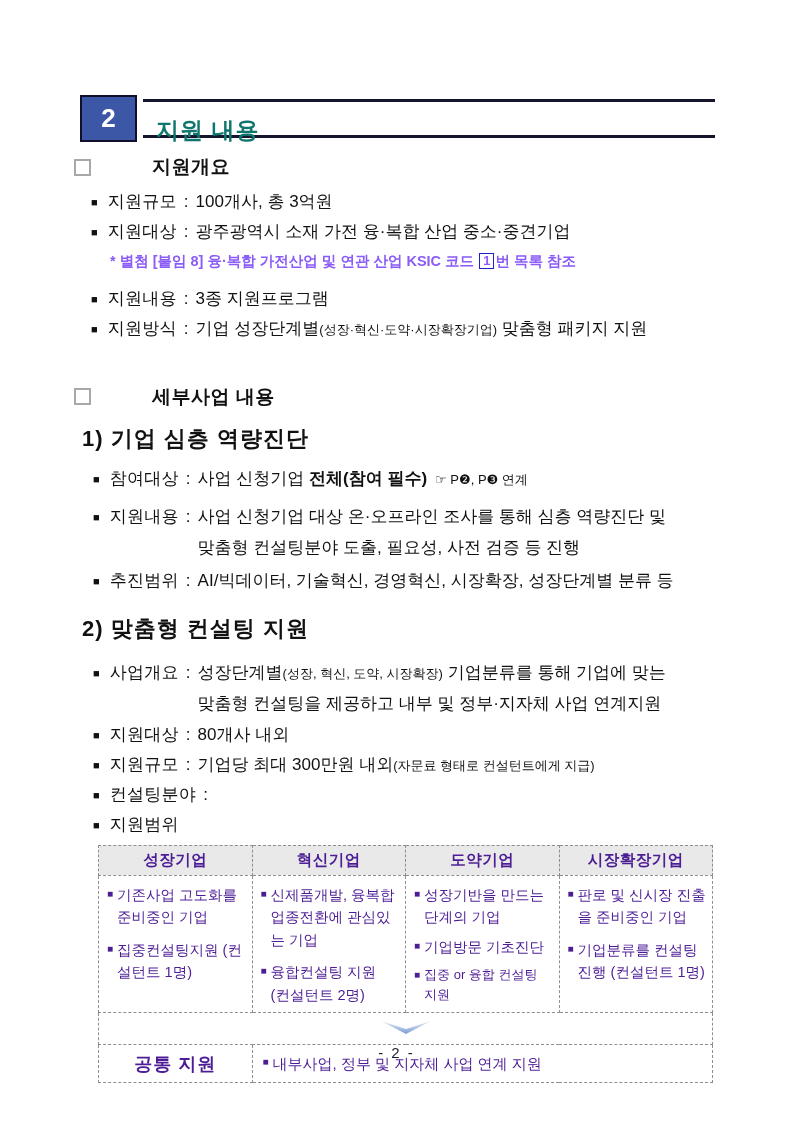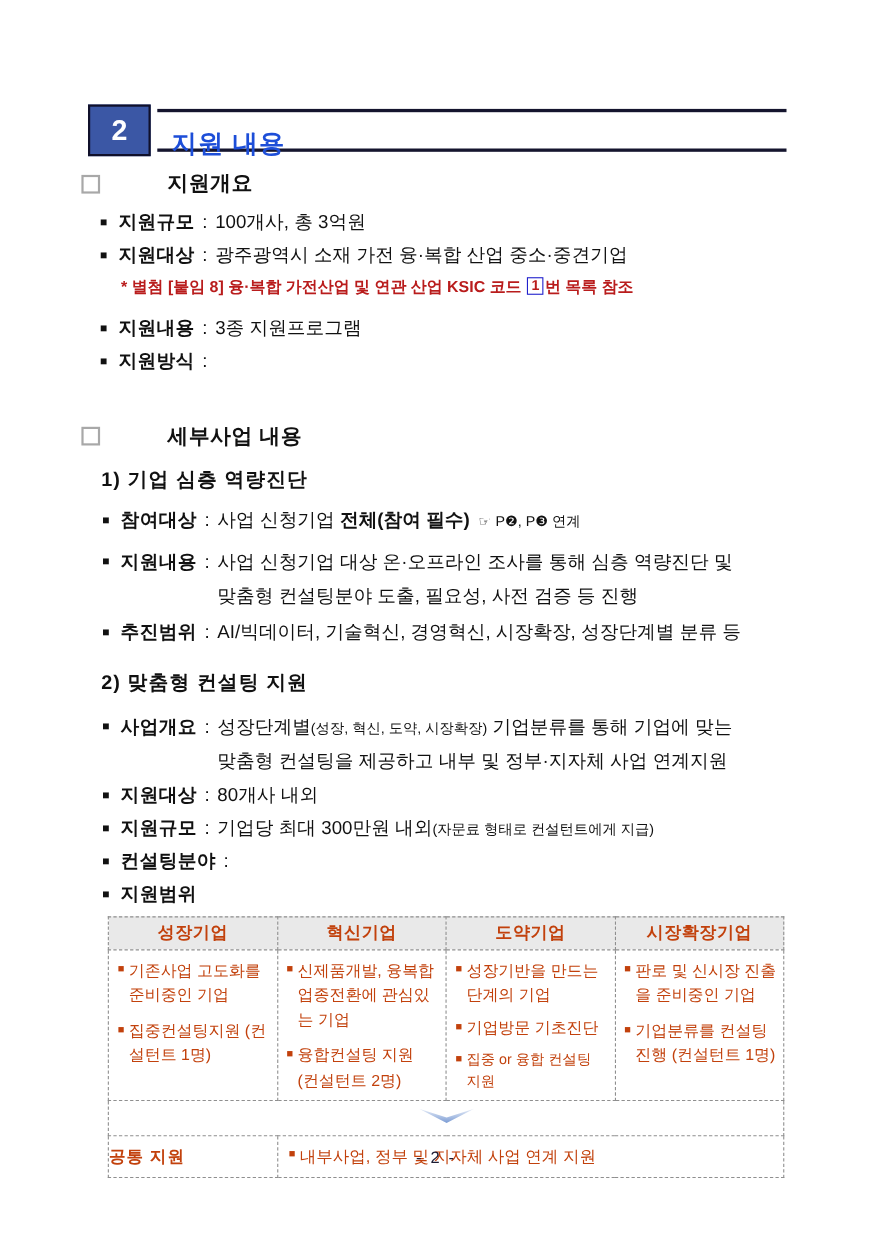--- a/index.html
+++ b/index.html
@@ -14,74 +14,74 @@
   
   .header-band { display:flex; align-items:stretch; height:47px; }
   .header-num {
     width:57px; background:#3b57a5; border:2px solid #10102a; color:#fff;
     font-size:26px; font-weight:bold; display:flex; align-items:center; justify-content:center;
   }
   .header-title-wrap {
     flex:1; margin:4px 0 4px 6px; border-top:3px solid #15152e; border-bottom:3px solid #15152e;
     display:flex; align-items:center; padding-left:13px;
   }
-  .header-title { font-size:23px; font-weight:bold; letter-spacing:1px; color:#1d4ed8;margin-top:24px; }
+  .header-title { font-size:23px; font-weight:bold; letter-spacing:1px; color:#0f766e;margin-top:24px; }
 
   
   .section-title { display:flex; align-items:center; margin:12px 0 0 -6px;gap:48px; }
   .checkbox { width:17px; height:17px; border:2px solid #a8a8a8; margin-right:13px; flex:0 0 auto; }
   .section-title-text { font-size:19px; font-weight:bold; letter-spacing:0.5px; }
   .section-title.gap2 { margin-top:44px; }
 
   
   .bullet-line { display:flex; margin:8px 0 0 11px; font-size:17px; line-height:1.3; }
   .bullet-line.first { margin-top:11px; }
   .bullet-line.sub { margin-left:13px; }
   .bm { font-size:11px; line-height:1; padding-top:6px; margin-right:10px; flex:0 0 auto; }
-  .bl { font-weight:bold; white-space:nowrap; letter-spacing:0.3px; }
+  .bl { font-weight:normal; white-space:nowrap; letter-spacing:0.3px; }
   .sep { margin:0 7px; }
   .bc { flex:1; }
   .bc .cont-line2 { margin-top:9px; }
   .small-paren { font-size:13px; }
   .bold-part { font-weight:bold; }
   .ref-note { font-size:13px; margin-left:8px; white-space:nowrap; }
 
   
-  .note-line { margin:9px 0 8px 30px; font-size:14.5px; font-weight:bold; color:#b91c1c; line-height:1.35; }
+  .note-line { margin:9px 0 8px 30px; font-size:14.5px; font-weight:bold; color:#8b5cf6; line-height:1.35; }
   .boxed-num {
     display:inline-block; border:1.5px solid #2121cc; padding:0 3px; line-height:1.1;
     font-size:13px; margin:0 1px; vertical-align:1px;
   }
   .bullet-line.after-note { margin-top:16px; }
 
   
-  .prog-heading { font-size:18px; font-weight:bold; letter-spacing:1px; margin:14px 0 0 12px; }
+  .prog-heading { font-size:22px; font-weight:bold; letter-spacing:1px; margin:14px 0 0 2px; }
   .prog-heading.second { margin-top:22px; }
   .mt-lg { margin-top:14px; }
   .mt-md { margin-top:16px; }
   .mt-sm { margin-top:11px; }
   .mt-after-h2 { margin-top:18px; }
 
   
   .support-table {
     width:615px; margin:9px 0 0 18px; border-collapse:collapse; table-layout:fixed;
-    font-size:14.5px; color:#c2410c;
+    font-size:14.5px; color:#4c1d95;
   }
   .support-table th, .support-table td { border:1px dashed #8f8f8f; }
   .support-table thead th {
     background:#e9e9e9; font-weight:bold; font-size:15.5px; height:30px; letter-spacing:0.5px;
   }
   .support-table td.cell { vertical-align:top; padding:8px 6px 6px 8px; height:100px; }
   .cell-item { display:flex; line-height:1.55; }
   .cell-item + .cell-item { margin-top:10px; }
   .cell-item.tight + .cell-item.tight { margin-top:7px; }
   .cb { font-size:10px; line-height:1; padding-top:5px; margin-right:4px; flex:0 0 auto; }
   .cell-item.smaller { font-size:13px; }
   td.arrow-cell { height:32px; text-align:center; vertical-align:middle; }
-  .common-label { font-weight:bold; font-size:15px; text-align:left; height:38px; letter-spacing:1px; }
+  .common-label { font-weight:bold; font-size:18px; text-align:center; height:38px; letter-spacing:1px; }
   td.common-text { padding:6px 6px 6px 10px; vertical-align:middle; font-size:15px; }
 
   
   .page-number { position:absolute; top:1044px; left:0; right:0; text-align:center; font-size:15px; color:#1b1b33; letter-spacing:2px; }
 </style>
 </head>
 <body>
 
 <div class="page">
   <div class="content">
@@ -120,20 +120,21 @@
       <span class="bm">■</span>
       <span class="bl">지원내용</span>
       <span class="sep">:</span>
       <span class="bc">3종 지원프로그램</span>
     </div>
 
     <div class="bullet-line">
       <span class="bm">■</span>
       <span class="bl">지원방식</span>
       <span class="sep">:</span>
+      <span class="bc"><span>기업 성장단계별</span><span class="small-paren">(성장·혁신·도약·시장확장기업)</span><span> 맞춤형 패키지 지원</span></span>
     </div>
 
     <div class="section-title gap2">
       <span class="checkbox"></span>
       <span class="section-title-text">세부사업 내용</span>
     </div>
 
     <div class="prog-heading">1) 기업 심층 역량진단</div>
 
     <div class="bullet-line sub mt-lg">

